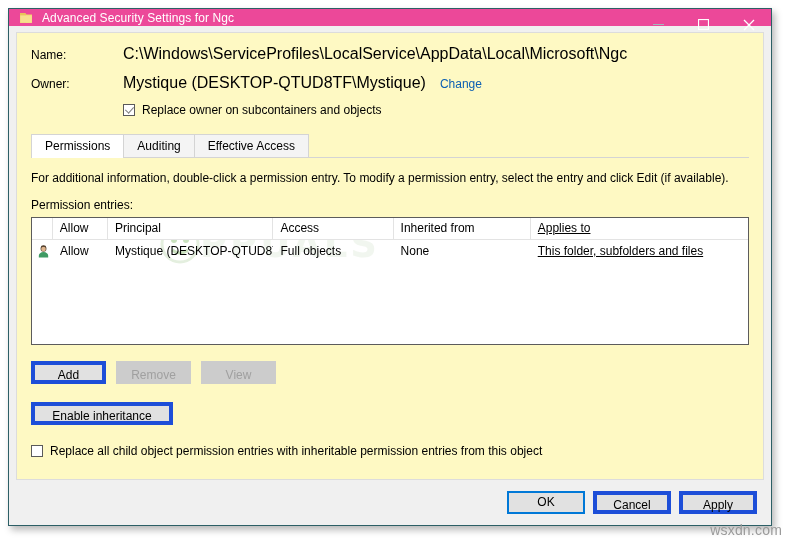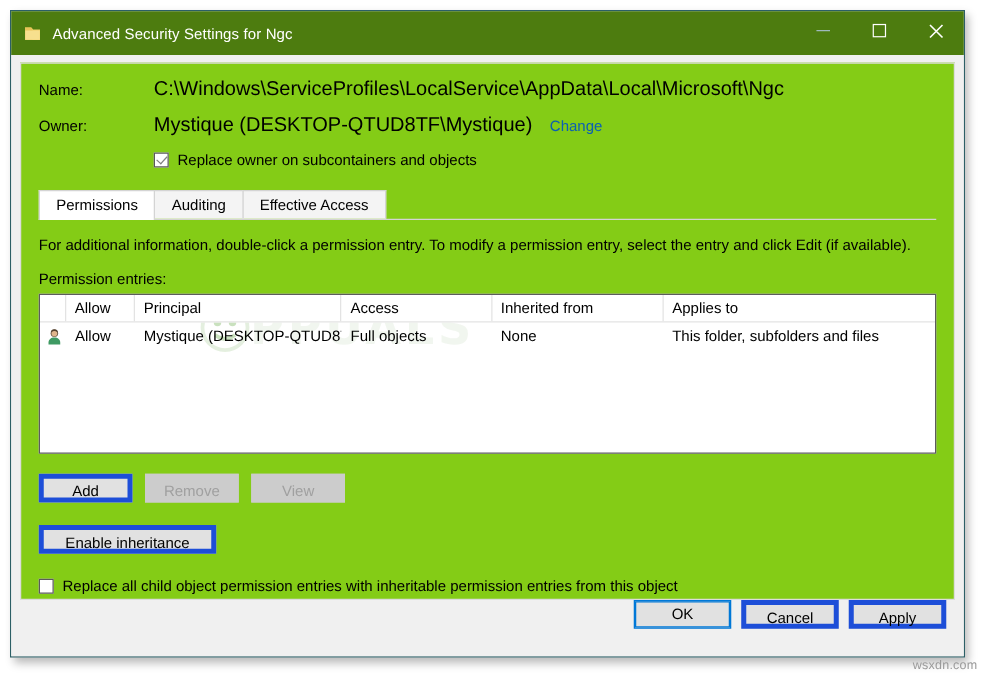--- a/index.html
+++ b/index.html
@@ -27,22 +27,22 @@
     background: #f0f0f0;
     border: 1px solid #2c5f66;
     box-sizing: border-box;
     box-shadow: 3px 4px 7px rgba(0,0,0,0.28);
     display: flex;
     flex-direction: column;
   }
 
   
   #titlebar {
-    height: 35px;
-    background: #4d7c0f;
+    height: 17px;
+    background: #ec4899;
     display: flex;
     align-items: center;
     flex: none;
     position: relative;
   }
   #title-icon {
     width: 16px;
     height: 16px;
     margin-left: 9px;
     margin-right: 8px;
@@ -75,21 +75,21 @@
   #content {
     flex: 1;
     background: #f0f0f0;
     padding: 6px 7px 0 7px;
     box-sizing: border-box;
     display: flex;
     flex-direction: column;
     min-height: 0;
   }
   #panel {
-    background: #84cc16;
+    background: #fef9c3;
     border: 1px solid #dcdcdc;
     flex: 1;
     box-sizing: border-box;
     padding: 12px 14px 0 14px;
     display: flex;
     flex-direction: column;
     min-height: 0;
   }
 
   
@@ -211,21 +211,21 @@
     border-right: 1px solid #e3e3e3;
     overflow: hidden;
     white-space: nowrap;
     cursor: default;
   }
   .lv-col.icon-col { width: 22px; padding-left: 0; }
   .c-type { width: 58px; }
   .c-principal { width: 175px; }
   .c-access { width: 127px; }
   .c-inherited { width: 145px; }
-  .c-applies { width: 230px; border-right: none; }
+  .c-applies { width: 230px; border-right: none; text-decoration: underline; }
 
   #lv-rows { position: relative; z-index: 2; }
   .lv-row {
     display: flex;
     height: 22px;
     align-items: center;
     cursor: default;
   }
   .lv-cell {
     font-size: 12px;
@@ -300,34 +300,35 @@
   .btn-wide { min-width: 142px; }
 
   #bottom-cb { margin: 19px 0 0 0; display: flex; align-items: center; }
 
   
   #footer {
     height: 45px;
     flex: none;
     background: #f0f0f0;
     display: flex;
+    align-items: center;
     justify-content: flex-end;
     padding-right: 14px;
     gap: 8px;
     box-sizing: border-box;
   }
   .footer-btn { min-width: 78px; }
 
   
   #page-watermark {
     position: absolute;
     right: 6px;
     bottom: 3px;
     font-family: "Liberation Sans", sans-serif;
-    font-size: 10px;
+    font-size: 14px;
     color: #9a9a9a;
     letter-spacing: 0.2px;
   }
 </style>
 </head>
 <body>
 
 <div id="window">
 
   <div id="titlebar">

